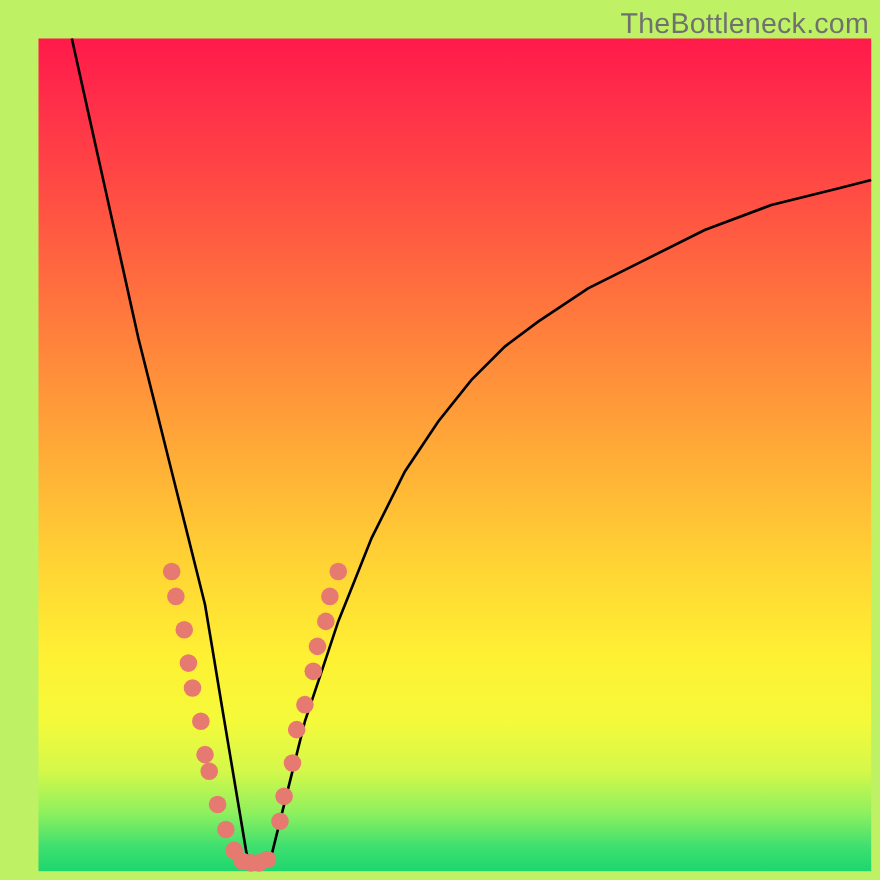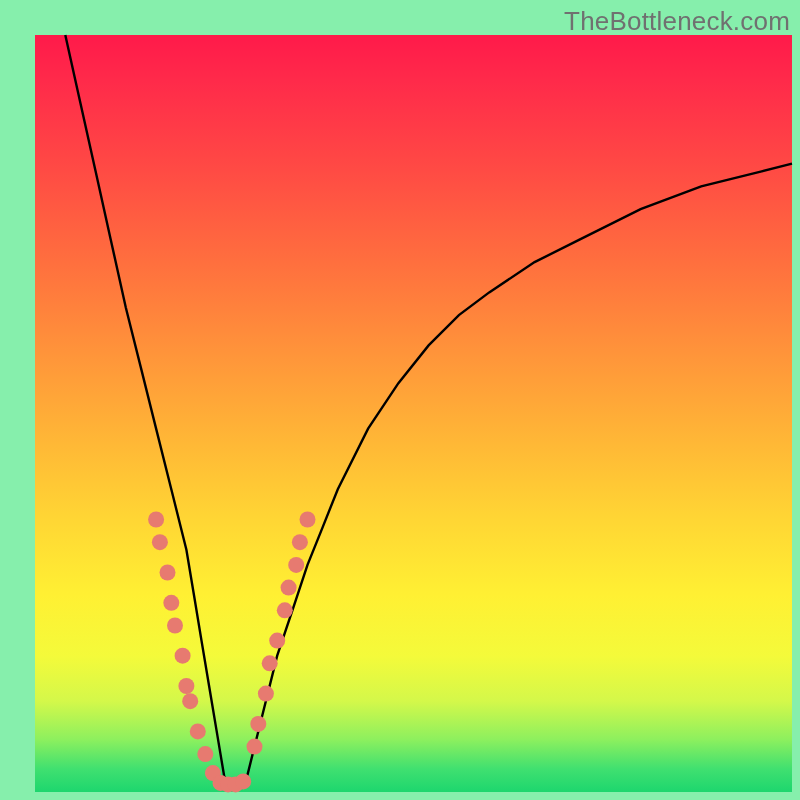--- a/index.html
+++ b/index.html
@@ -8,21 +8,21 @@
     width: 800px;
     height: 800px;
     background: #000;
     font-family: Arial, Helvetica, sans-serif;
     overflow: hidden;
   }
   .frame {
     position: relative;
     width: 800px;
     height: 800px;
-    background: #86efac;
+    background: #bef264;
   }
   .plot-area {
     position: absolute;
     left: 35px;
     top: 35px;
     width: 757px;
     height: 757px;
     
     background: linear-gradient(
       to bottom,

